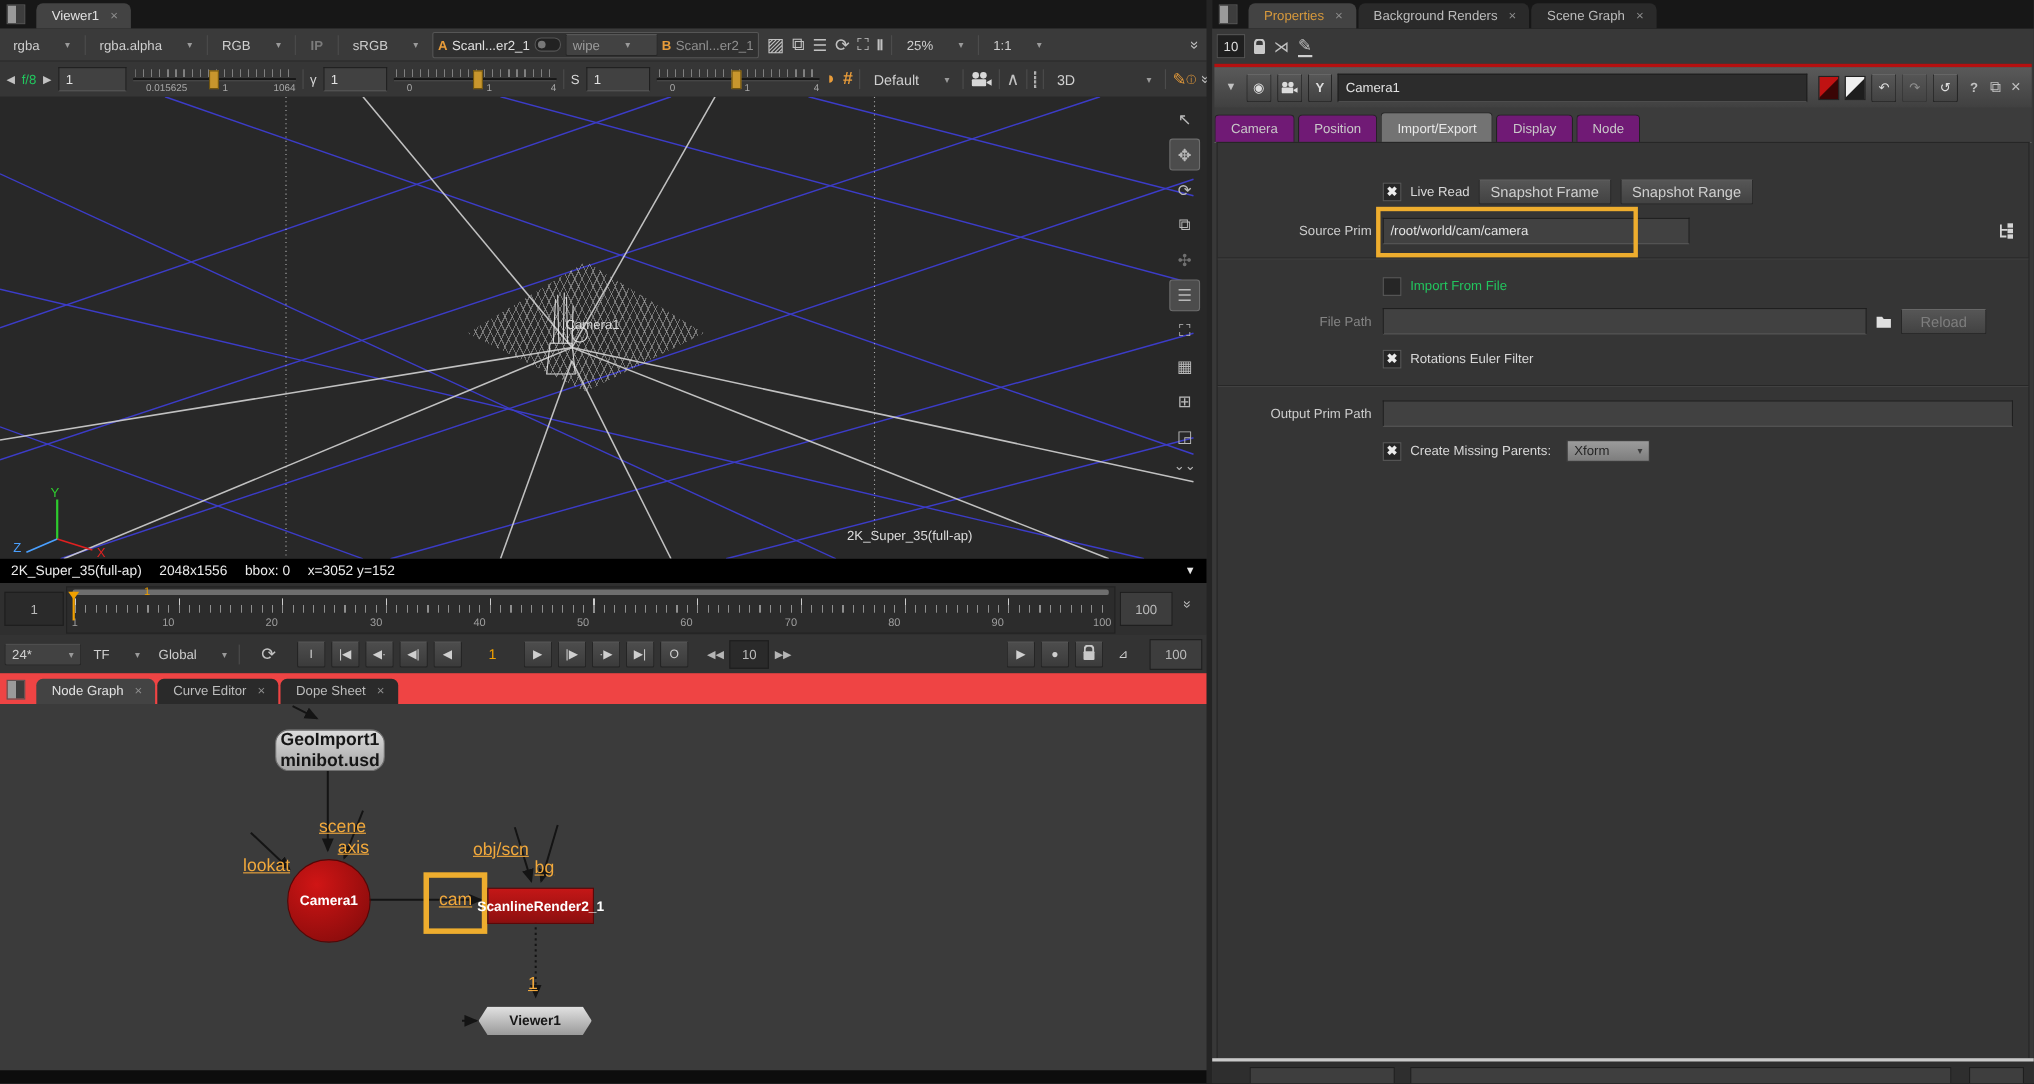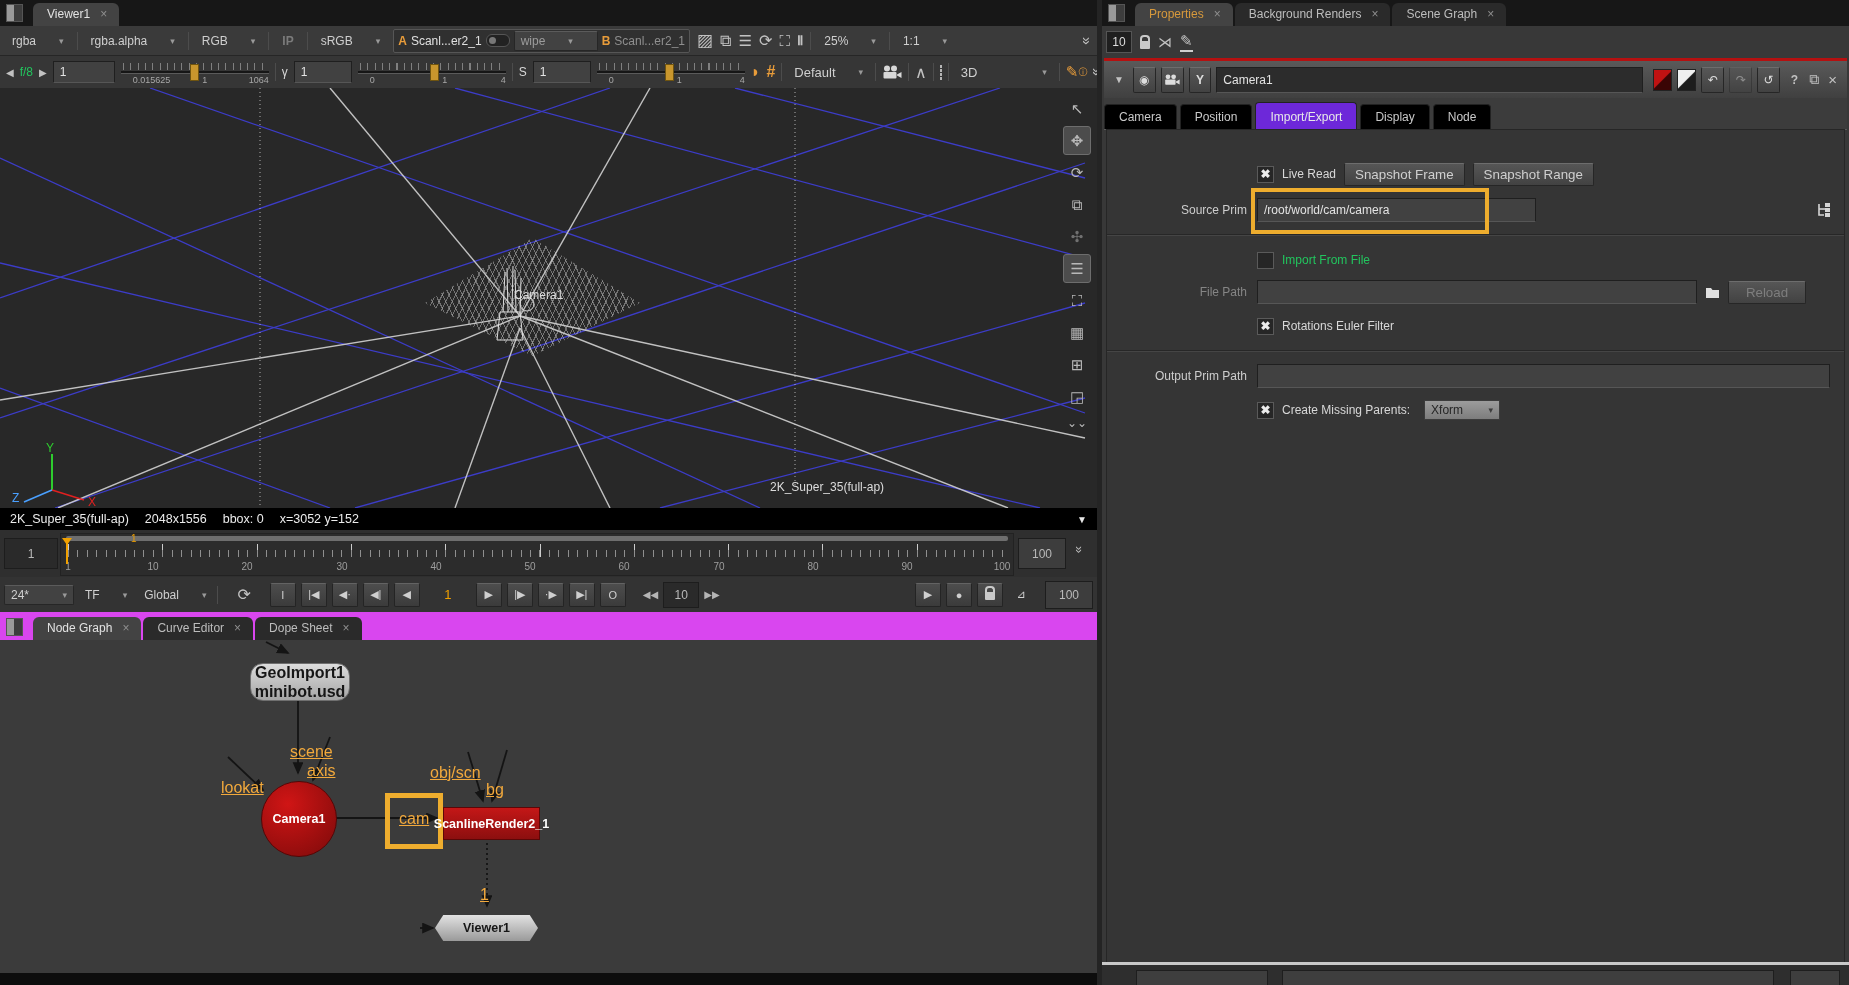--- a/index.html
+++ b/index.html
@@ -46,37 +46,37 @@
   .ruler{position:absolute;left:60px;top:3px;width:952px;height:41px;background:#2c2c2c;border:1px solid #222;}
   .ruler .scroll{position:absolute;left:5px;right:5px;top:2px;height:5px;background:#6e6e6e;border-radius:2px;}
   .ruler .major{position:absolute;left:7px;right:10px;top:10px;height:13px;background:repeating-linear-gradient(90deg,#cdcdcd 0 1px,transparent 1px 94.3px);}
   .ruler .minor{position:absolute;left:7px;right:10px;top:16px;height:7px;background:repeating-linear-gradient(90deg,#8f8f8f 0 1px,transparent 1px 9.43px);}
   .ruler .num{position:absolute;top:27px;transform:translateX(-50%);font-size:10px;color:#9e9e9e;}
   .playhead{position:absolute;left:66px;top:8px;width:2px;height:26px;background:#f0a000;}
   .playhead:before{content:"";position:absolute;left:-4px;top:0;border:5px solid transparent;border-top:7px solid #f0a000;}
   .ph-num{position:absolute;left:70px;top:-1px;color:#f0a000;font-size:10px;}
   .playbar{position:absolute;left:0;right:0;top:577px;height:35px;background:#333;display:flex;align-items:center;padding:0 4px;gap:5px;}
   .pb{min-width:26px;height:24px;background:linear-gradient(#4d4d4d,#3b3b3b);border:1px solid #242424;border-top-color:#636363;color:#cfcfcf;display:flex;align-items:center;justify-content:center;font-size:11px;border-radius:2px;padding:0 3px;box-sizing:border-box;}
-  .ngtabs{position:absolute;left:0;right:0;top:612px;height:28px;background:#d946ef;display:flex;align-items:flex-end;}
+  .ngtabs{position:absolute;left:0;right:0;top:612px;height:28px;background:#ef4444;display:flex;align-items:flex-end;}
   .nodegraph{position:absolute;left:0;right:0;top:640px;height:333px;background:#3b3b3b;overflow:hidden;}
   .bstrip{position:absolute;left:0;right:0;top:973px;height:12px;background:#0d0d0d;}
   .node{position:absolute;display:flex;align-items:center;justify-content:center;font-weight:bold;}
   .nlabel{position:absolute;color:#f2a93c;font-size:16px;white-space:nowrap;text-decoration:underline;}
   
   .right{position:absolute;left:1102px;top:0;width:747px;height:985px;background:#383838;}
   .ptools{position:absolute;left:0;right:0;top:26px;height:32px;display:flex;align-items:center;gap:8px;padding:0 4px;}
   .cntbox{width:24px;height:20px;background:#1f1f1f;border:1px solid #555;color:#ddd;display:flex;align-items:center;justify-content:center;}
   .lockic{width:10px;height:8px;background:#c9c9c9;border-radius:1px;position:relative;margin-top:5px;}
   .lockic:before{content:"";position:absolute;top:-6px;left:0px;width:6px;height:6px;border:2px solid #c9c9c9;border-bottom:none;border-radius:4px 4px 0 0;}
   .pheader{position:absolute;left:2px;right:2px;top:58px;height:40px;background:linear-gradient(#5a5a5a,#404040);border-top:3px solid #b51010;display:flex;align-items:center;gap:5px;padding:0 6px;box-sizing:border-box;}
   .hbtn{width:26px;height:26px;background:linear-gradient(#575757,#424242);border:1px solid #262626;border-top-color:#6d6d6d;display:flex;align-items:center;justify-content:center;color:#ddd;border-radius:2px;box-sizing:border-box;}
   .swatch{width:22px;height:22px;border:1px solid #222;box-sizing:border-box;}
   .ntabs{position:absolute;left:2px;right:2px;top:98px;height:31px;display:flex;align-items:flex-end;background:#3c3c3c;border-bottom:1px solid #5a5a5a;}
-  .ntab{padding:5px 14px;color:#c9c9c9;background:#000000;border:1px solid #222;border-bottom:none;border-radius:4px 4px 0 0;margin-right:3px;white-space:nowrap;}
-  .ntab.active{background:#6d28d9;color:#e8e8e8;padding-top:7px;}
+  .ntab{padding:5px 14px;color:#c9c9c9;background:#701a75;border:1px solid #222;border-bottom:none;border-radius:4px 4px 0 0;margin-right:3px;white-space:nowrap;}
+  .ntab.active{background:#737373;color:#e8e8e8;padding-top:7px;}
   .pcontent{position:absolute;left:4px;right:4px;top:129px;bottom:22px;background:#353535;border:1px solid #262626;border-bottom-color:#4d4d4d;}
   .prow{display:flex;align-items:center;gap:8px;margin:0 10px 0 0;padding-left:150px;position:relative;min-height:28px;}
   .prow .plab{position:absolute;left:0;width:140px;text-align:right;color:#cdcdcd;}
   .plab.dim{color:#858585;}
   .pdiv{height:1px;background:#272727;border-bottom:1px solid #454545;margin:10px 0;}
   .orange-outline{position:absolute;border:4px solid #eead2e;pointer-events:none;}
   .pbottom{position:absolute;left:0;right:0;bottom:0;height:20px;background:#2e2e2e;border-top:3px solid #c9c9c9;}
   .pbottom .stub{position:absolute;top:5px;height:15px;background:#3e3e3e;border:1px solid #1e1e1e;}
   .orange{color:#e89c3a;}
 </style>

